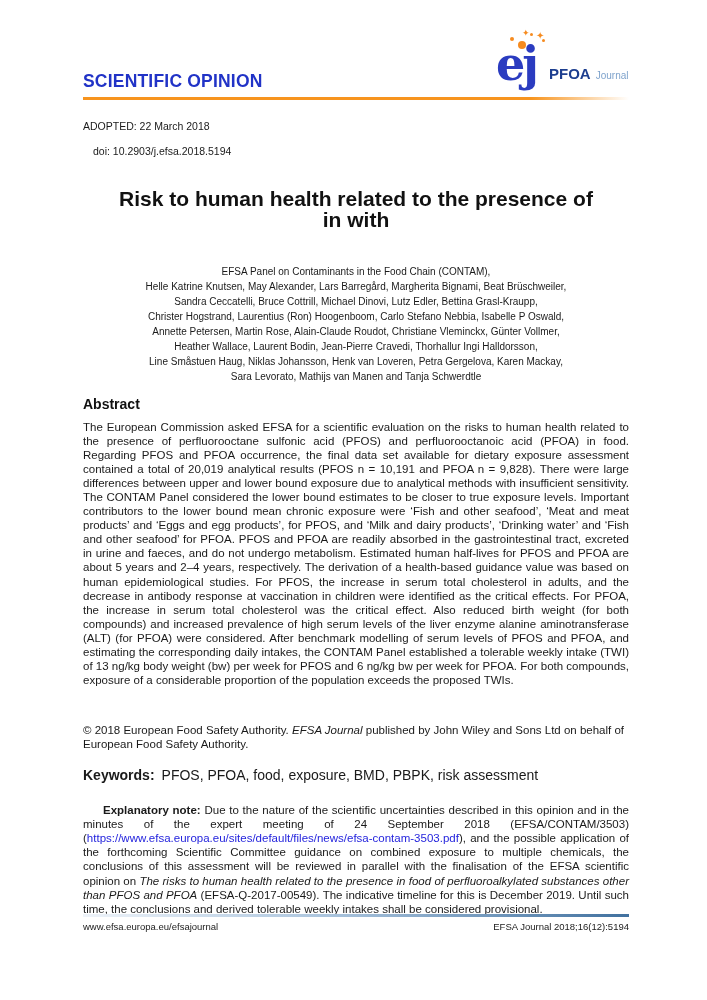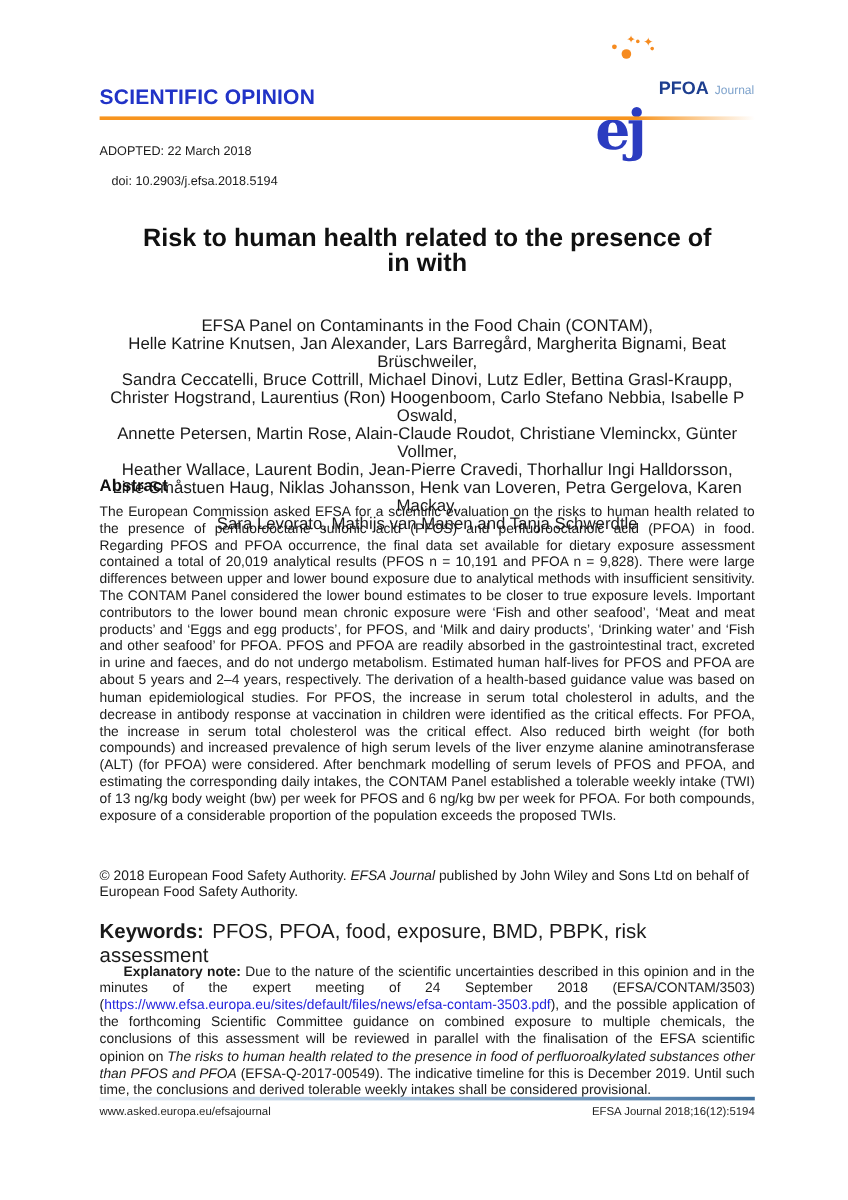--- a/index.html
+++ b/index.html
@@ -8,45 +8,45 @@
     font-family:"Liberation Sans",sans-serif;color:#1a1a1a;
   }
   .abs{position:absolute;}
   
   .kicker{left:83px;top:71px;font-size:17.5px;font-weight:bold;color:#2133c7;letter-spacing:.2px;}
   .rule-orange{left:83px;top:97px;width:546px;height:3px;
     background:linear-gradient(to right,#f7941e 0%,#f7941e 82%,rgba(247,148,30,0) 100%);}
   
   .logo{left:496px;top:31px;width:140px;height:70px;}
   .logo .ej{position:absolute;left:0;top:12px;font-family:"DejaVu Serif",serif;font-weight:bold;
-    font-size:46px;line-height:42px;color:#2b3cc0;letter-spacing:-3px;margin-top:44px;}
+    font-size:46px;line-height:42px;color:#2b3cc0;letter-spacing:-3px;}
   .logo .dot{position:absolute;border-radius:50%;background:#f68b1f;}
   .logo .d-big{left:22px;top:10px;width:8px;height:8px;}
   .logo .d-m{left:14px;top:6px;width:4px;height:4px;}
   .logo .d-s1{left:34px;top:2px;width:3px;height:3px;}
   .logo .d-s2{left:46px;top:8px;width:3px;height:3px;}
   .logo .star{position:absolute;color:#f68b1f;font-size:9px;line-height:9px;}
   .logo .st1{left:26px;top:-2px;}
   .logo .st2{left:40px;top:0px;font-size:10px;}
   .logo .wordmark{position:absolute;left:53px;top:34px;white-space:nowrap;}
   .logo .efsa{font-size:15px;font-weight:bold;color:#1d3e8f;}
   .logo .journal{font-size:10px;color:#7fa3cc;margin-left:5px;margin-top:40px;}
   
   .adopted{left:83px;top:120px;font-size:10.5px;}
   .doi{left:83px;top:145px;font-size:10.5px;margin-left:10px;}
   
   .title{left:83px;top:189px;width:546px;text-align:center;font-size:21px;font-weight:bold;
     line-height:20.5px;color:#111;}
-  .authors{left:83px;top:264px;width:546px;text-align:center;font-size:14px;line-height:15px;}
+  .authors{left:83px;top:264px;width:546px;text-align:center;font-size:10px;line-height:15px;}
   
   .abstract-heading{left:83px;top:396px;font-size:14px;font-weight:bold;color:#111;}
   .body-text{font-size:11.5px;line-height:14.05px;text-align:justify;}
   .abstract-text{left:83px;top:420px;width:546px;}
   .copyright{left:83px;top:711px;width:546px;font-size:11.5px;line-height:14.5px;text-align:left;}
-  .keywords{left:83px;top:767px;width:546px;font-size:17px;}
+  .keywords{left:83px;top:767px;width:546px;font-size:14px;}
   .keywords .label{font-weight:bold;margin-right:7px;}
   .explanatory{left:83px;top:791px;width:546px;line-height:14.2px;}
   .explanatory .label{font-weight:bold;padding-left:20px;}
   .italic{font-style:italic;}
   a.doc-link{color:#2424dd;text-decoration:none;}
   
   .footer-rule{left:83px;top:914px;width:546px;height:3px;
     background:linear-gradient(to right,#eef3f9 0%,#aac4dd 45%,#41719f 100%);}
   .footer{left:83px;top:921px;width:546px;display:flex;justify-content:space-between;
     font-size:9.5px;color:#222;}
@@ -76,21 +76,21 @@
   <div class="abs adopted">ADOPTED: 22 March 2018</div>
   <div class="abs doi">doi: 10.2903/j.efsa.2018.5194</div>
 
   <div class="abs title">
     <div>Risk to human health related to the presence of</div>
     <div>in with</div>
   </div>
 
   <div class="abs authors">
     <div>EFSA Panel on Contaminants in the Food Chain (CONTAM),</div>
-    <div>Helle Katrine Knutsen, Jan Alexander, Lars Barregård, Margherita Bignami, Beat Brüschweiler,</div>
+    <div>Helle Katrine Knutsen, May Alexander, Lars Barregård, Margherita Bignami, Beat Brüschweiler,</div>
     <div>Sandra Ceccatelli, Bruce Cottrill, Michael Dinovi, Lutz Edler, Bettina Grasl-Kraupp,</div>
     <div>Christer Hogstrand, Laurentius (Ron) Hoogenboom, Carlo Stefano Nebbia, Isabelle P Oswald,</div>
     <div>Annette Petersen, Martin Rose, Alain-Claude Roudot, Christiane Vleminckx, Günter Vollmer,</div>
     <div>Heather Wallace, Laurent Bodin, Jean-Pierre Cravedi, Thorhallur Ingi Halldorsson,</div>
     <div>Line Småstuen Haug, Niklas Johansson, Henk van Loveren, Petra Gergelova, Karen Mackay,</div>
     <div>Sara Levorato, Mathijs van Manen and Tanja Schwerdtle</div>
   </div>
 
   <div class="abs abstract-heading">Abstract</div>
 
@@ -100,17 +100,17 @@
 
   <div class="abs keywords">
     <span class="label">Keywords:</span><span>PFOS, PFOA, food, exposure, BMD, PBPK, risk assessment</span>
   </div>
 
   <p class="abs explanatory body-text"><span class="label">Explanatory note:</span><span> Due to the nature of the scientific uncertainties described in this opinion and in the minutes of the expert meeting of 24 September 2018 (EFSA/CONTAM/3503) (</span><a class="doc-link" href="#">https://www.efsa.europa.eu/sites/default/files/news/efsa-contam-3503.pdf</a><span>), and the possible application of the forthcoming Scientific Committee guidance on combined exposure to multiple chemicals, the conclusions of this assessment will be reviewed in parallel with the finalisation of the EFSA scientific opinion on </span><span class="italic">The risks to human health related to the presence in food of perfluoroalkylated substances other than PFOS and PFOA</span><span> (EFSA-Q-2017-00549). The indicative timeline for this is December 2019. Until such time, the conclusions and derived tolerable weekly intakes shall be considered provisional.</span></p>
 
   <div class="abs footer-rule"></div>
 
   <div class="abs footer">
-    <span>www.asked.europa.eu/efsajournal</span>
+    <span>www.efsa.europa.eu/efsajournal</span>
     <span>EFSA Journal 2018;16(12):5194</span>
   </div>
 
 </div>
 
 </body></html>

